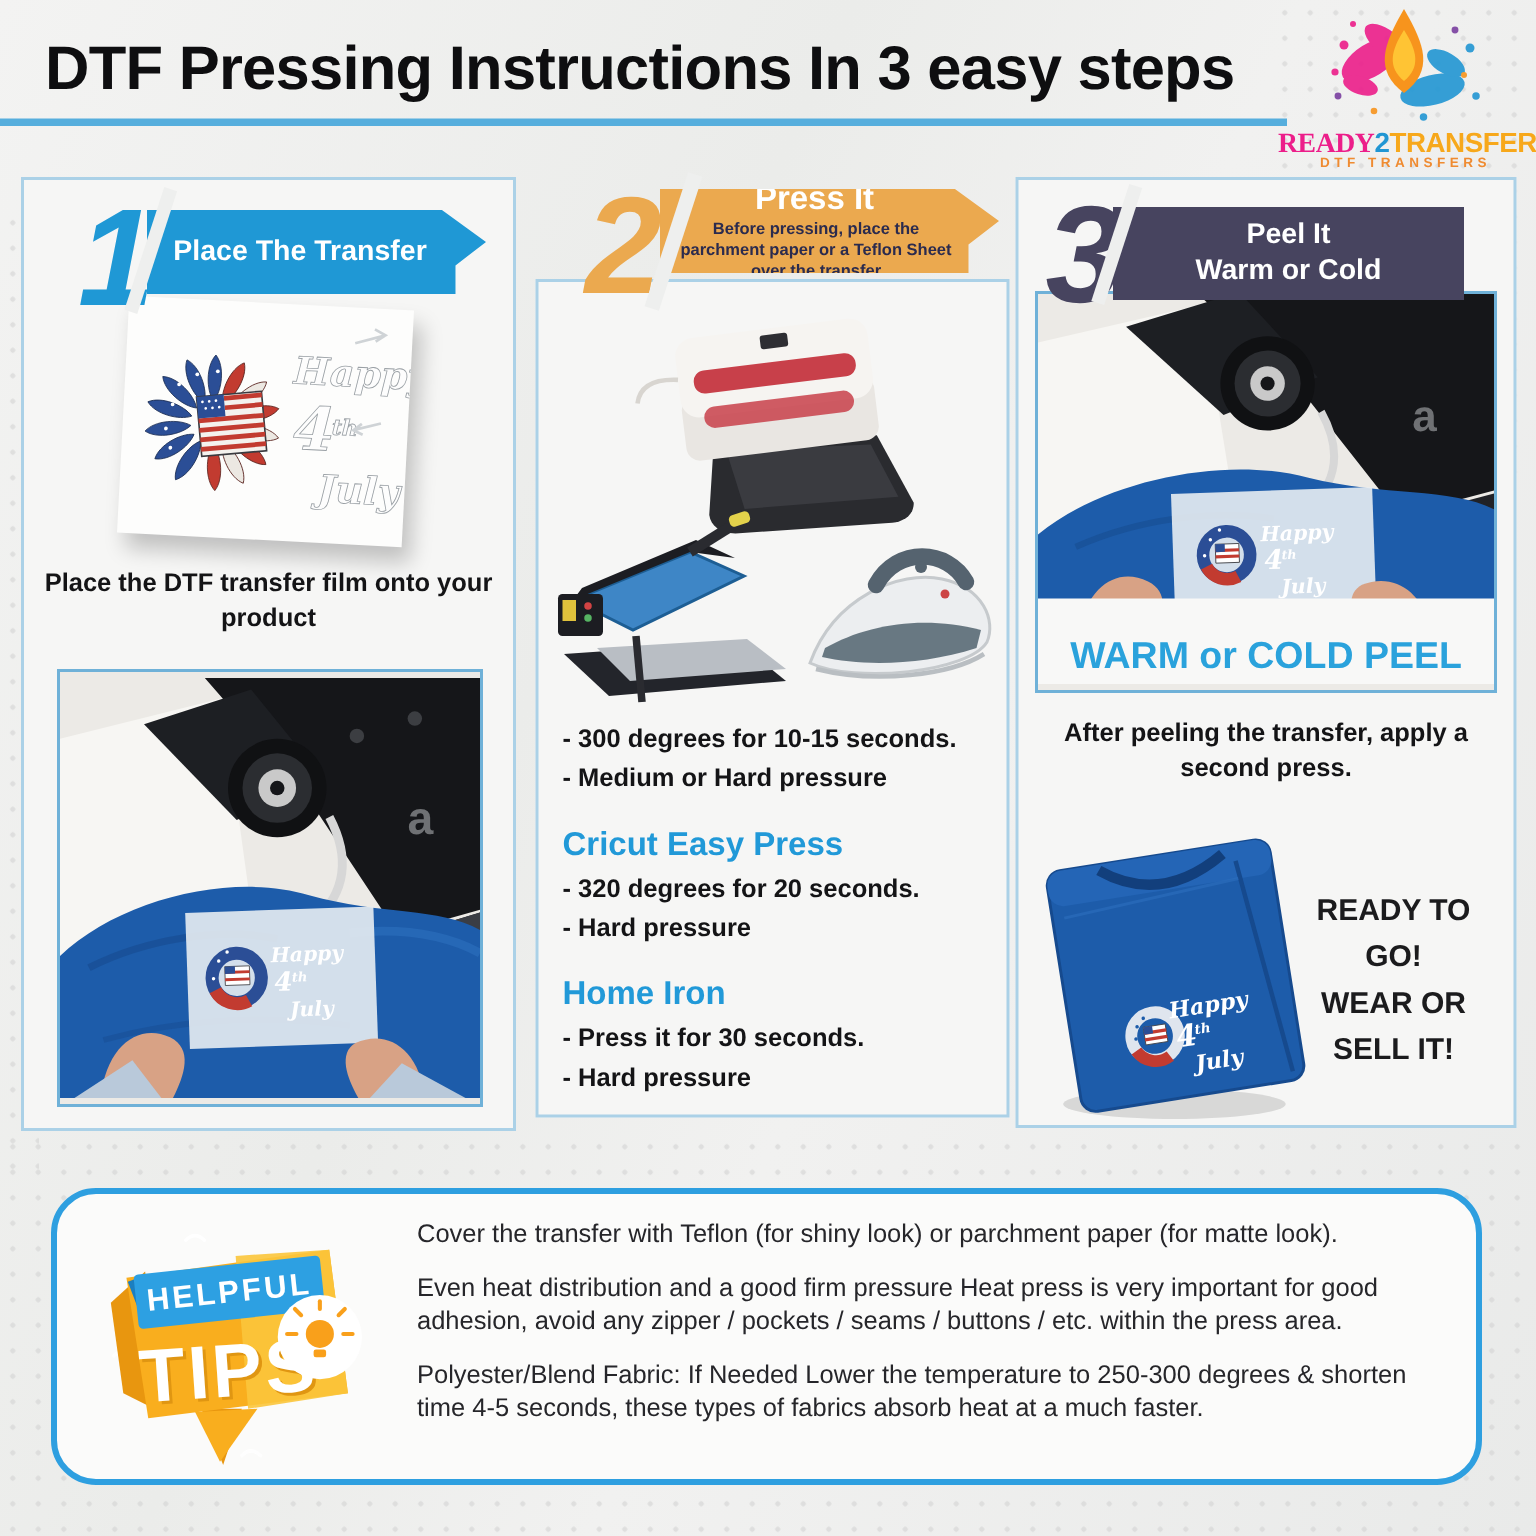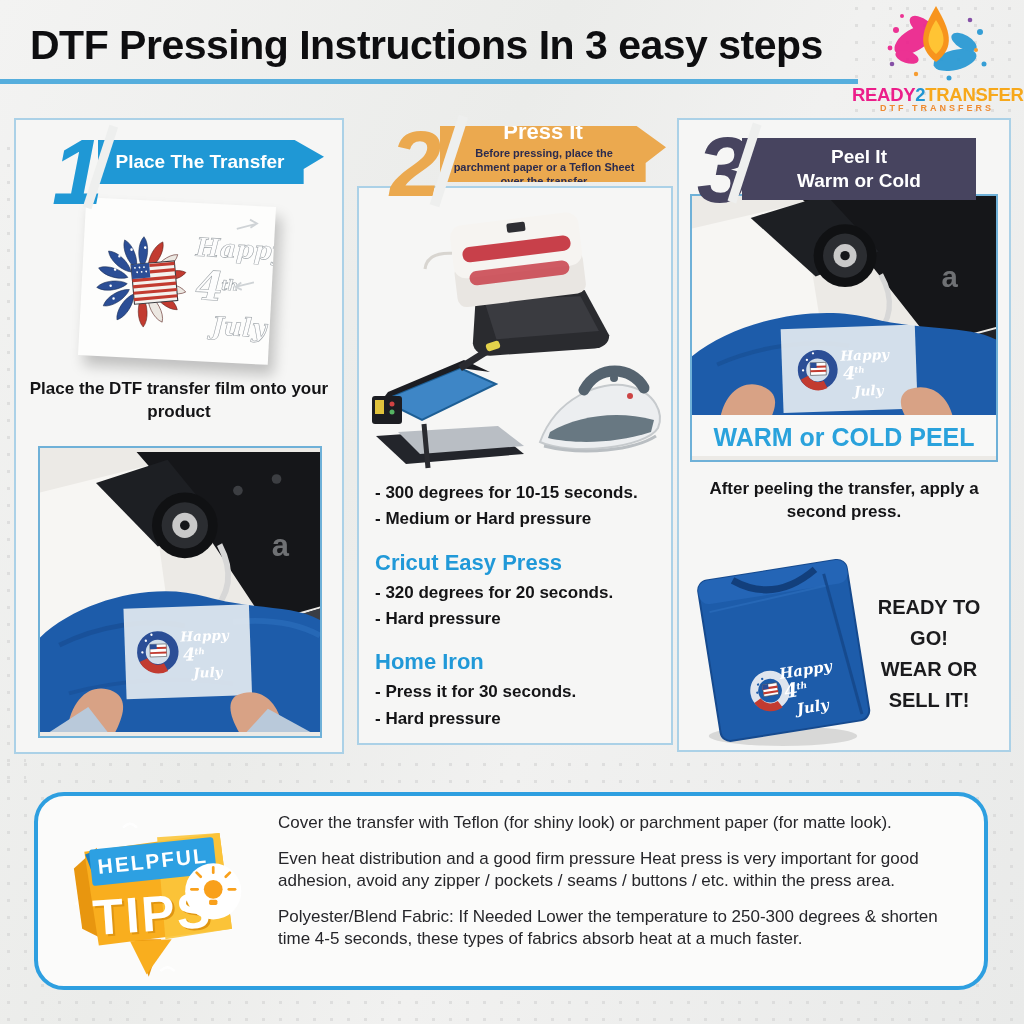--- a/index.html
+++ b/index.html
@@ -9,39 +9,39 @@
   .dots{position:absolute;background-image:radial-gradient(#d0d0d0 1.6px,transparent 1.8px);
     background-size:17px 17px;opacity:.55;pointer-events:none;}
   .dots.d1{left:848px;top:0;width:176px;height:330px;}
   .dots.d2{left:0;top:140px;width:26px;height:640px;}
   .dots.d3{left:0;top:756px;width:1024px;height:268px;}
   
   .title{position:absolute;left:30px;top:22px;font-size:41px;font-weight:800;color:#0e0e10;letter-spacing:-.5px;text-align:center;}
   .title-underline{position:absolute;left:0;top:79px;width:858px;height:5px;background:#56aedd;}
   .logo{position:absolute;left:852px;top:2px;width:170px;height:114px;text-align:center;}
   .brandline{position:absolute;left:0;top:82px;width:170px;font-size:18.5px;font-weight:800;letter-spacing:-.3px;}
-  .brand-ready{color:#ec1e8a;} .brand-2{color:#2196d3;} .brand-transfer{color:#f7a81b;}
+  .brand-ready{color:#ec1e8a;font-family:Liberation Serif, serif;} .brand-2{color:#2196d3;} .brand-transfer{color:#f7a81b;}
   .tagline{position:absolute;left:0;top:101px;width:170px;font-size:9px;font-weight:700;letter-spacing:3px;color:#ef8b31;text-align:center;}
   
   .panel{position:absolute;background:#f6f6f5;border:2px solid #abd1e7;box-sizing:border-box;}
   .panel1{left:14px;top:118px;width:330px;height:636px;}
   .panel2{left:357px;top:186px;width:316px;height:559px;}
   .panel3{left:677px;top:118px;width:334px;height:634px;}
   
   .step-num{position:absolute;z-index:3;font-size:92px;line-height:1;font-weight:800;font-style:italic;}
   .n1{left:52px;top:126px;color:#1f98d5;}
   .n2{left:390px;top:118px;color:#eba94f;}
   .n3{left:697px;top:124px;color:#47445f;}
   .slash{position:absolute;z-index:4;background:#eeefee;transform:rotate(18deg);}
   .s1{left:96px;top:124px;width:9px;height:86px;}
   .s2{left:444px;top:114px;width:10px;height:94px;}
   .s3{left:740px;top:122px;width:9px;height:82px;}
   .ribbon{position:absolute;z-index:2;color:#fff;display:flex;flex-direction:column;justify-content:center;align-items:center;}
   .flagcut{clip-path:polygon(0 0,87% 0,100% 38%,91% 66%,91% 100%,0 100%);}
-  .rb1{left:98px;top:140px;width:226px;height:44px;background:#1f98d5;}
+  .rb1{left:98px;top:140px;width:226px;height:56px;background:#1f98d5;}
   .rb1 .rt{font-size:19px;font-weight:800;padding-right:22px;}
   .rb2{left:440px;top:126px;width:226px;height:56px;background:#eba94f;}
   .rb2 .rt{font-size:22px;font-weight:800;padding-right:20px;margin-bottom:2px;}
   .rb2 .rs{font-size:11px;font-weight:700;color:#2b2b4e;line-height:1.25;text-align:center;width:196px;padding-right:18px;}
   .rb3{left:742px;top:138px;width:234px;height:62px;background:#47445f;}
   .rb3 .rt{font-size:19px;font-weight:700;line-height:1.25;text-align:center;}
   
   .film{position:absolute;left:82px;top:202px;width:190px;height:158px;background:#fdfdfc;
     transform:rotate(3deg);box-shadow:6px 10px 14px rgba(0,0,0,.22);}
   .caption{position:absolute;font-size:17px;font-weight:700;color:#141416;text-align:center;line-height:1.35;}
@@ -51,21 +51,21 @@
   
   .easypress{position:absolute;left:420px;top:204px;width:200px;height:164px;}
   .pressduo{position:absolute;left:364px;top:340px;width:302px;height:142px;}
   .methods{position:absolute;left:375px;top:480px;width:292px;}
   .method{margin-bottom:17px;}
   .method-name{font-size:22px;font-weight:800;color:#2199d8;margin-bottom:4px;}
   .method-line{font-size:17px;font-weight:700;color:#141416;line-height:1.55;}
   
   .peelbox{left:690px;top:194px;width:308px;height:268px;background:#eceae6;}
   .peel-label{position:absolute;left:0;bottom:4px;width:100%;text-align:center;background:#f8f8f7;
-    font-size:25px;font-weight:800;color:#2aa2dc;padding:8px 0 4px;}
+    font-size:25px;font-weight:800;color:#2aa2dc;padding:24px 0 4px;}
   .cap3{left:692px;top:478px;width:304px;}
   .foldshirt{position:absolute;left:686px;top:538px;width:188px;height:218px;}
   .ready{position:absolute;left:858px;top:592px;width:142px;text-align:center;
     font-size:20px;font-weight:800;color:#1b1b1d;line-height:1.55;}
   
   .tipsbox{position:absolute;left:34px;top:792px;width:954px;height:198px;background:#fbfbfa;
     border:4px solid #2e9fe0;border-radius:30px;box-sizing:border-box;}
   .tipbadge{position:absolute;left:22px;top:8px;width:190px;height:182px;}
   .tiptext{position:absolute;left:240px;top:16px;width:692px;}
   .tiptext p{margin:0 0 13px;font-size:17px;color:#26262a;line-height:1.33;}

